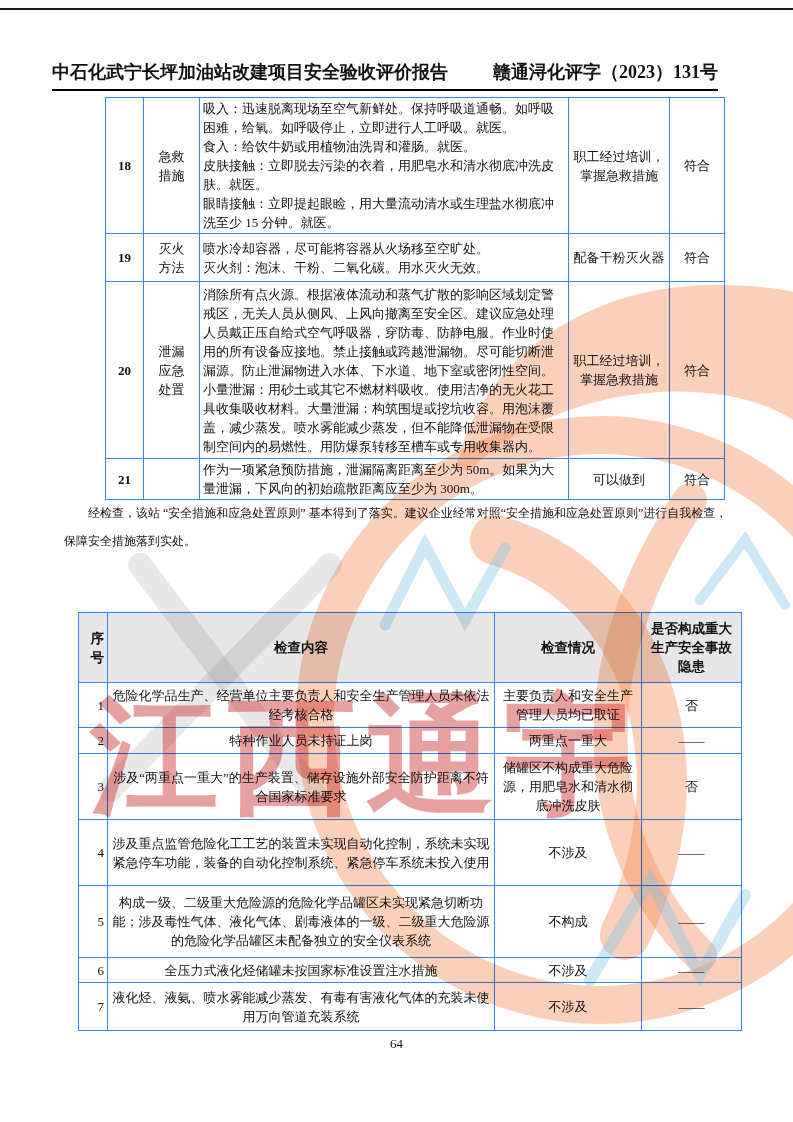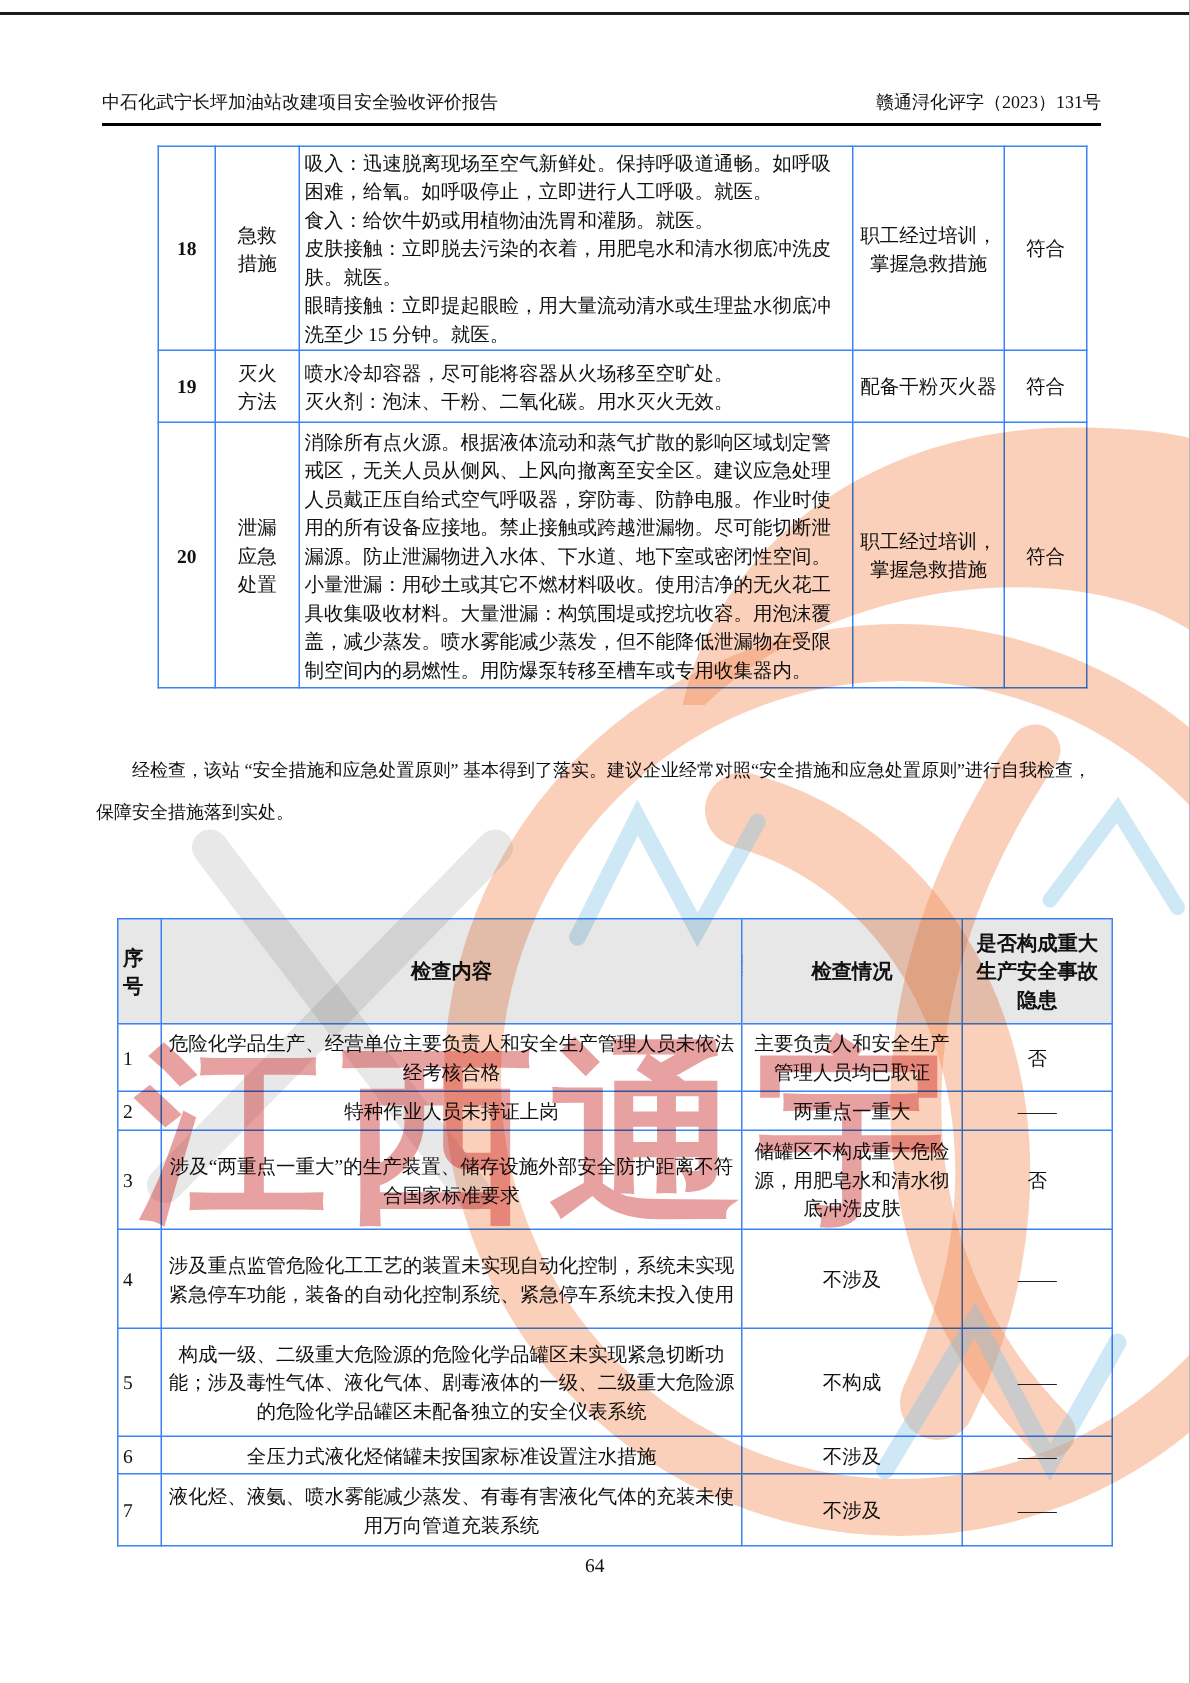--- a/index.html
+++ b/index.html
@@ -2,43 +2,43 @@
 <html><head>
 <meta charset="utf-8">
 <style>
   html,body{margin:0;padding:0;background:#888;}
   .sheet{
     position:relative;width:793px;height:1122px;background:#fff;
     font-family:"Liberation Serif","DejaVu Serif",serif;color:#111;
     margin:0 auto;overflow:hidden;
   }
   .scan-top{position:absolute;top:8px;left:0;width:100%;height:2px;background:#1c1c1c;}
-  .hdr{position:absolute;top:60px;left:68px;width:666px;display:flex;
+  .hdr{position:absolute;top:60px;left:52px;width:666px;display:flex;
        justify-content:space-between;align-items:flex-end;
        border-bottom:2px solid #000;padding-bottom:5px;
-       font-size:12px;font-weight:normal;}
+       font-size:18px;font-weight:bold;}
   table{border-collapse:collapse;table-layout:fixed;}
   td,th{border:1px solid #3b82f6;font-size:13px;line-height:19px;
         padding:1px 3px;vertical-align:middle;background:transparent;}
   .t1{position:absolute;top:97px;left:105px;width:617px;border:1.5px solid #000;}
   .t1 .seq{width:31px;text-align:center;font-weight:bold;}
   .t1 .lbl{width:51px;text-align:center;white-space:pre-line;padding:1px 2px;}
   .t1 .cnt{width:362px;text-align:left;white-space:pre-line;}
   .t1 .sta{width:94px;text-align:center;}
   .t1 .res{width:48px;text-align:center;}
   .r18{height:117px}.r19{height:48px}.r20{height:177px}.r21{height:40px}
   .para{position:absolute;top:487px;left:64px;width:666px;
         font-size:12px;line-height:28px;text-indent:2em;}
   .sec-h{position:absolute;top:552px;left:64px;font-size:18px;font-weight:bold;
          letter-spacing:1px;}
   .tbl-title{position:absolute;top:587px;left:64px;width:666px;text-align:center;
          font-size:15.5px;font-weight:bold;margin-top:47px;}
   .t2{position:absolute;top:612px;left:78px;width:655px;border:1.5px solid #000;}
   .t2 th{background:#e7e7e7;font-weight:bold;text-align:center;font-size:13.5px;}
-  .t2 .seq2{width:22px;text-align:left;}
+  .t2 .seq2{width:22px;text-align:right;}
   .t2 .cnt2{width:380px;text-align:center;}
   .t2 .sta2{width:140px;text-align:center;}
   .t2 .maj{width:93px;text-align:center;}
   .hrow{height:70px}.q1{height:45px}.q2{height:26px}.q3{height:66px}
   .q4{height:66px}.q5{height:72px}.q6{height:25px}.q7{height:48px}
   .pageno{position:absolute;top:1036px;left:0;width:100%;text-align:center;
           font-size:13px;}
   .wm{position:absolute;top:0;left:0;pointer-events:none;mix-blend-mode:multiply;}
 </style>
 </head>
@@ -74,20 +74,27 @@
         <td class="sta">配备干粉灭火器</td>
         <td class="res">符合</td>
       </tr>
       <tr class="r20">
         <td class="seq">20</td>
         <td class="lbl">泄漏
 应急
 处置</td>
         <td class="cnt">消除所有点火源。根据液体流动和蒸气扩散的影响区域划定警戒区，无关人员从侧风、上风向撤离至安全区。建议应急处理人员戴正压自给式空气呼吸器，穿防毒、防静电服。作业时使用的所有设备应接地。禁止接触或跨越泄漏物。尽可能切断泄漏源。防止泄漏物进入水体、下水道、地下室或密闭性空间。小量泄漏：用砂土或其它不燃材料吸收。使用洁净的无火花工具收集吸收材料。大量泄漏：构筑围堤或挖坑收容。用泡沫覆盖，减少蒸发。喷水雾能减少蒸发，但不能降低泄漏物在受限制空间内的易燃性。用防爆泵转移至槽车或专用收集器内。</td>
         <td class="sta">职工经过培训，掌握急救措施</td>
+        <td class="res">符合</td>
+      </tr>
+      <tr class="r21">
+        <td class="seq">21</td>
+        <td class="lbl"></td>
+        <td class="cnt">作为一项紧急预防措施，泄漏隔离距离至少为 50m。如果为大量泄漏，下风向的初始疏散距离应至少为 300m。</td>
+        <td class="sta">可以做到</td>
         <td class="res">符合</td>
       </tr>
     </tbody>
   </table>
 
   <p class="para">经检查，该站 “安全措施和应急处置原则” 基本得到了落实。建议企业经常对照“安全措施和应急处置原则”进行自我检查，保障安全措施落到实处。</p>
 
   <div class="tbl-title">表5-7 重大生产安全事故隐患检查表</div>
 
   <table class="t2">

